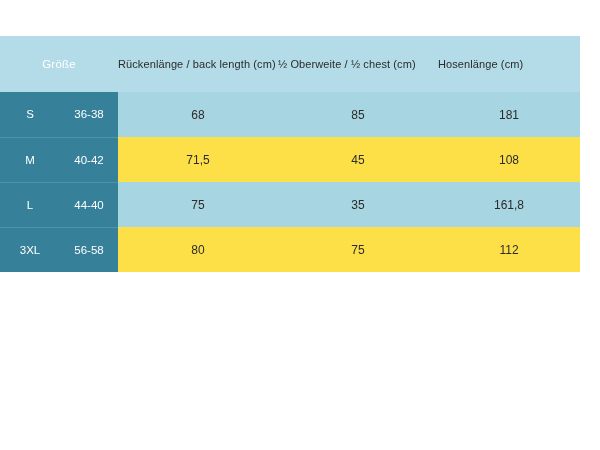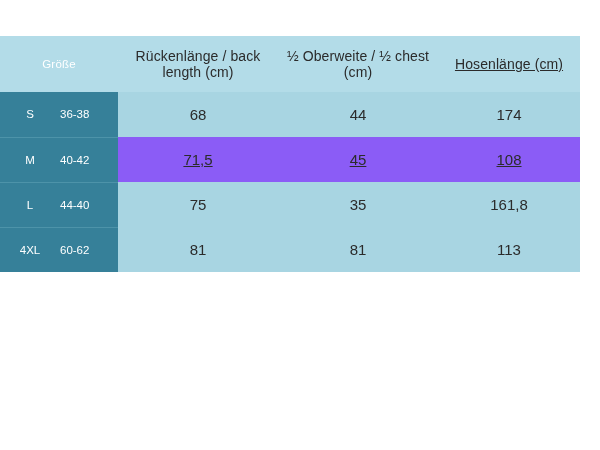--- a/index.html
+++ b/index.html
@@ -37,23 +37,23 @@
     padding: 0;
     vertical-align: middle;
   }
   td.head-size {
     text-align: center;
     color: #ffffff;
     font-size: 11.5px;
     letter-spacing: 0.2px;
   }
   td.head-metric {
-    text-align: center;
+    text-align: left;
     color: #2b2b2b;
-    font-size: 14px;
+    font-size: 11px;
     letter-spacing: 0.1px;
   }
 
   
   td.size-cell {
     background: #368099;
     padding: 0;
     border-bottom: 1px solid #4d93a9;
     vertical-align: middle;
   }
@@ -66,67 +66,67 @@
     height: 100%;
   }
   .size-label {
     width: 60px;
     text-align: center;
     color: #ffffff;
     font-size: 11.5px;
   }
   .size-range {
     width: 58px;
+    text-align: center;
     color: #ffffff;
     font-size: 11.5px;
   }
 
   
   td.value-cell {
     text-align: center;
     color: #2b2b2b;
-    font-size: 15px;
+    font-size: 12px;
     padding: 0;
     vertical-align: middle;
   }
   tr.data-row {
     height: 45px;
   }
   tr.row-odd td.value-cell {
     background: #a8d5e2;
   }
   tr.row-even td.value-cell {
-    background: #8b5cf6;
-    text-decoration: underline;
+    background: #fde047;
   }
 </style>
 </head>
 <body>
 
 <div class="chart-wrap">
   <table class="size-table">
     <tbody>
 
       <tr class="header-row">
         <td class="head-size" style="width:118px;">Größe</td>
         <td class="head-metric" style="width:160px;">Rückenlänge / back length (cm)</td>
         <td class="head-metric" style="width:160px;">½ Oberweite / ½ chest (cm)</td>
-        <td class="head-metric" style="width:142px;text-decoration:underline;">Hosenlänge (cm)</td>
+        <td class="head-metric" style="width:142px;">Hosenlänge (cm)</td>
       </tr>
 
       <tr class="data-row row-odd">
         <td class="size-cell">
           <div class="size-inner">
             <span class="size-label">S</span>
             <span class="size-range">36-38</span>
           </div>
         </td>
         <td class="value-cell">68</td>
-        <td class="value-cell">44</td>
-        <td class="value-cell">174</td>
+        <td class="value-cell">85</td>
+        <td class="value-cell">181</td>
       </tr>
 
       <tr class="data-row row-even">
         <td class="size-cell">
           <div class="size-inner">
             <span class="size-label">M</span>
             <span class="size-range">40-42</span>
           </div>
         </td>
         <td class="value-cell">71,5</td>
@@ -141,28 +141,28 @@
             <span class="size-range">44-40</span>
           </div>
         </td>
         <td class="value-cell">75</td>
         <td class="value-cell">35</td>
         <td class="value-cell">161,8</td>
       </tr>
 
 
 
-
-      <tr class="data-row row-odd">
+      <tr class="data-row row-even">
         <td class="size-cell">
           <div class="size-inner">
-            <span class="size-label">4XL</span>
-            <span class="size-range">60-62</span>
+            <span class="size-label">3XL</span>
+            <span class="size-range">56-58</span>
           </div>
         </td>
-        <td class="value-cell">81</td>
-        <td class="value-cell">81</td>
-        <td class="value-cell">113</td>
+        <td class="value-cell">80</td>
+        <td class="value-cell">75</td>
+        <td class="value-cell">112</td>
       </tr>
+
 
     </tbody>
   </table>
 </div>
 
 </body></html>

